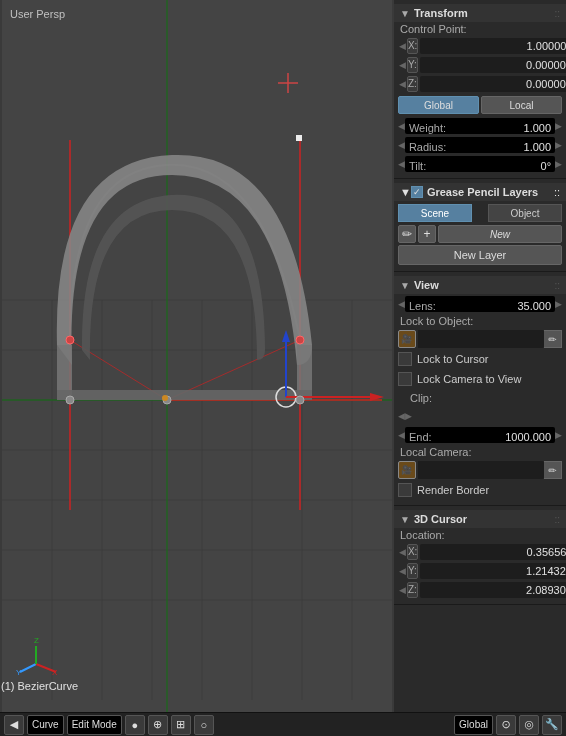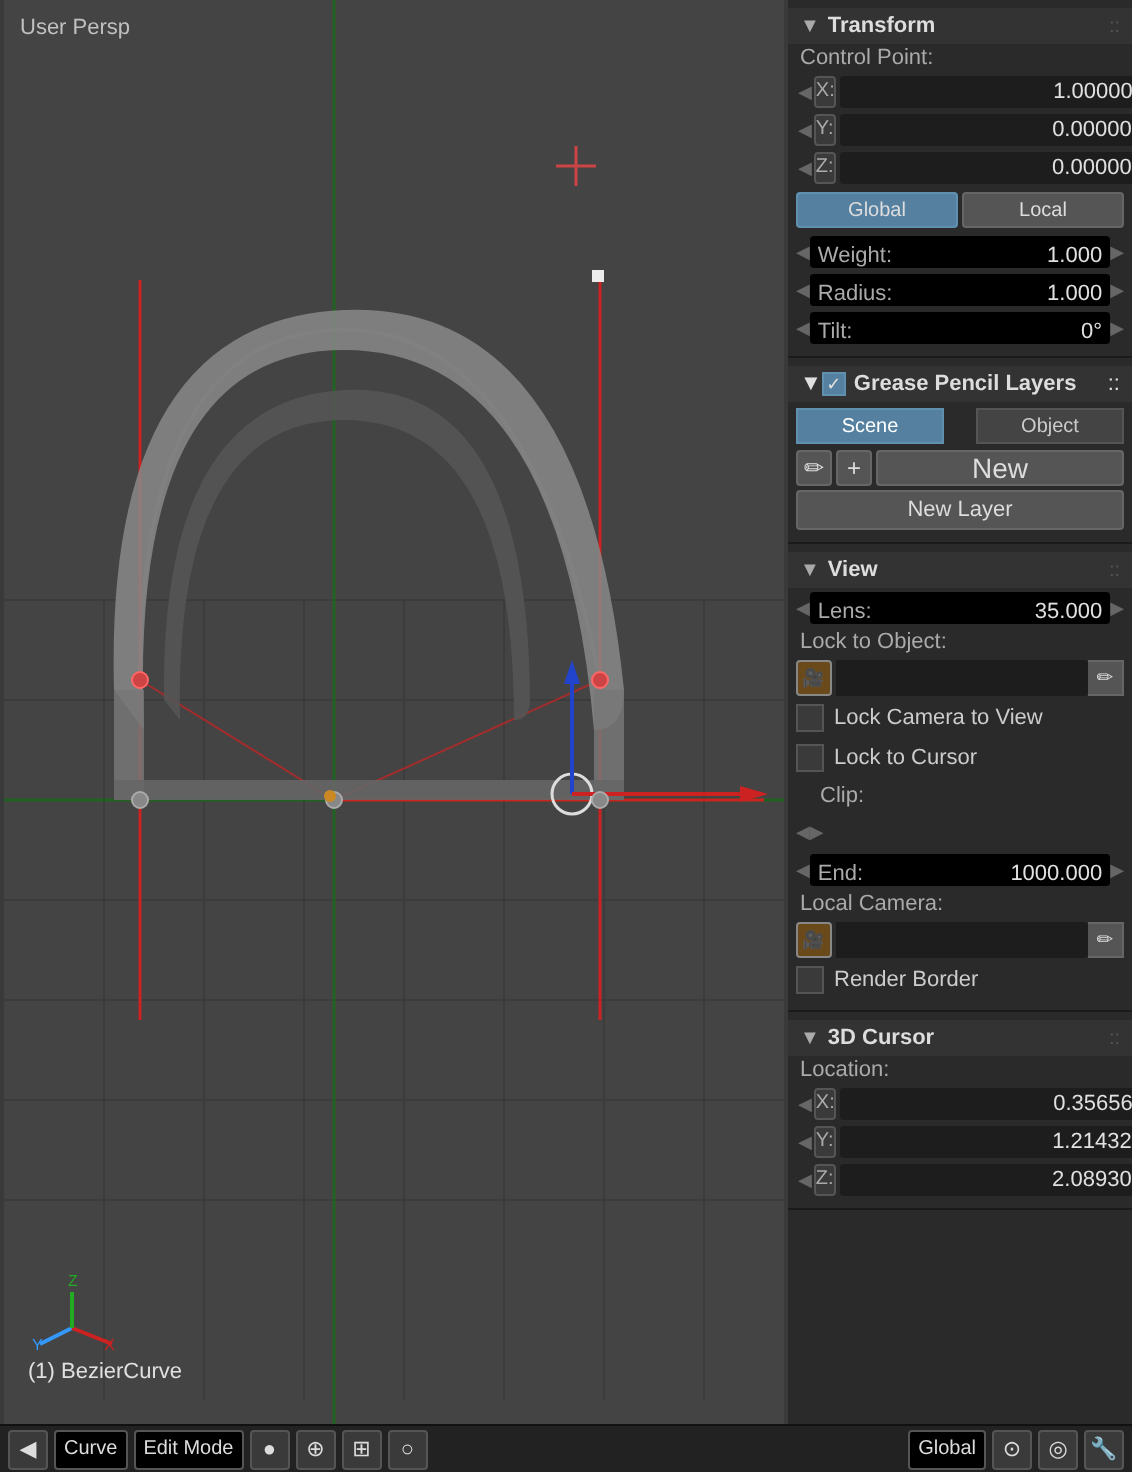--- a/index.html
+++ b/index.html
@@ -44,21 +44,21 @@
       position: absolute;
       bottom: 36px;
       left: 12px;
       width: 50px;
       height: 50px;
     }
 
     .object-label {
       position: absolute;
       bottom: 20px;
-      left: 14px;
+      left: 1px;
       color: #e0e0e0;
       font-size: 11px;
     }
 
     
     .right-panel {
       width: 172px;
       background: #2a2a2a;
       display: flex;
       flex-direction: column;
@@ -249,26 +249,27 @@
       align-items: center;
       justify-content: center;
     }
 
     .new-btn {
       flex: 1;
       height: 18px;
       background: #555;
       border: 1px solid #666;
       color: #ddd;
-      font-size: 14px;
-      cursor: pointer;
-      border-radius: 2px;
-      display: flex;
-      align-items: center;
-      justify-content: center;
+      font-size: 10px;
+      cursor: pointer;
+      border-radius: 2px;
+      display: flex;
+      align-items: center;
+      justify-content: center;
+      font-style: italic;
     }
 
     .full-btn {
       margin: 2px 4px;
       height: 20px;
       background: #555;
       border: 1px solid #666;
       color: #ddd;
       font-size: 11px;
       cursor: pointer;
@@ -658,26 +659,26 @@
       </div>
 
       <div class="obj-field">
         <div class="obj-icon">🎥</div>
         <div class="obj-text"></div>
         <div class="obj-edit-btn">✏</div>
       </div>
 
       <div class="check-row">
         <div class="check-box"></div>
-        <span class="check-label">Lock Camera to View</span>
+        <span class="check-label">Lock to Cursor</span>
       </div>
 
       <div class="check-row">
         <div class="check-box"></div>
-        <span class="check-label">Lock to Cursor</span>
+        <span class="check-label">Lock Camera to View</span>
       </div>
 
       <div class="clip-label">Clip:</div>
 
       <div class="named-field-row">
         <span class="arrow-l">◀</span>
         <span class="arrow-r">▶</span>
       </div>
 
       <div class="named-field-row">

